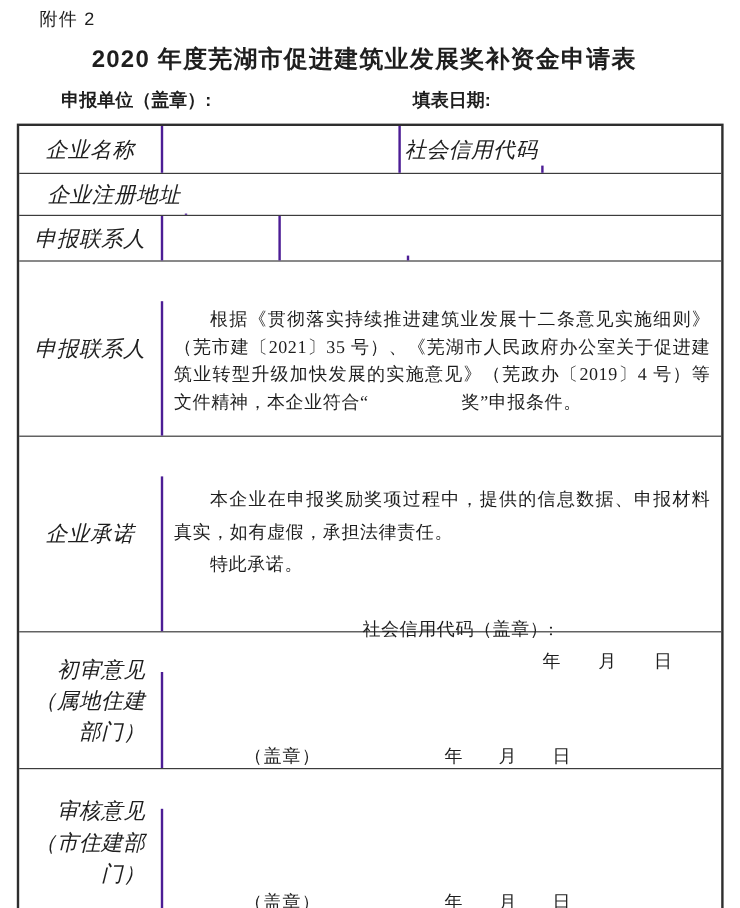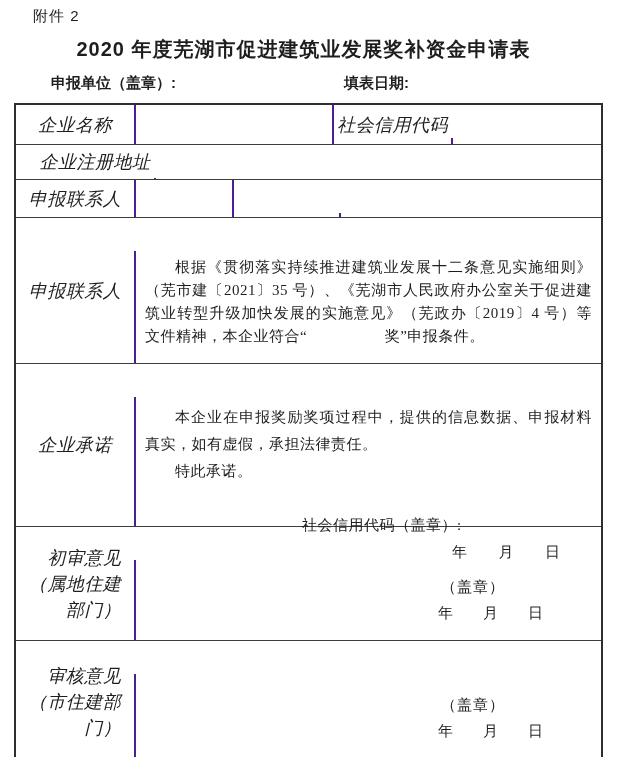--- a/index.html
+++ b/index.html
@@ -93,21 +93,20 @@
     text-indent: 2em;
     text-align: justify;
     letter-spacing: 0.5px;
   }
   .r5 .body-cell { line-height: 27px; padding-top: 7px; }
   .sig-line { margin-left: 157px; margin-top: 27px; letter-spacing: 0.5px; }
   .date-line-commit { margin-left: 307px; letter-spacing: 0.5px; }
 
   .review-cell {
     display: flex;
-    flex-direction: column;
     justify-content: center;
     align-items: flex-end;
     font-size: 15px;
     gap: 7px;
   }
   .review-cell .seal { margin-right: 96px; letter-spacing: 1px; }
   .review-cell .date-line { margin-right: 58px; }
 </style>
 </head>
 <body>

